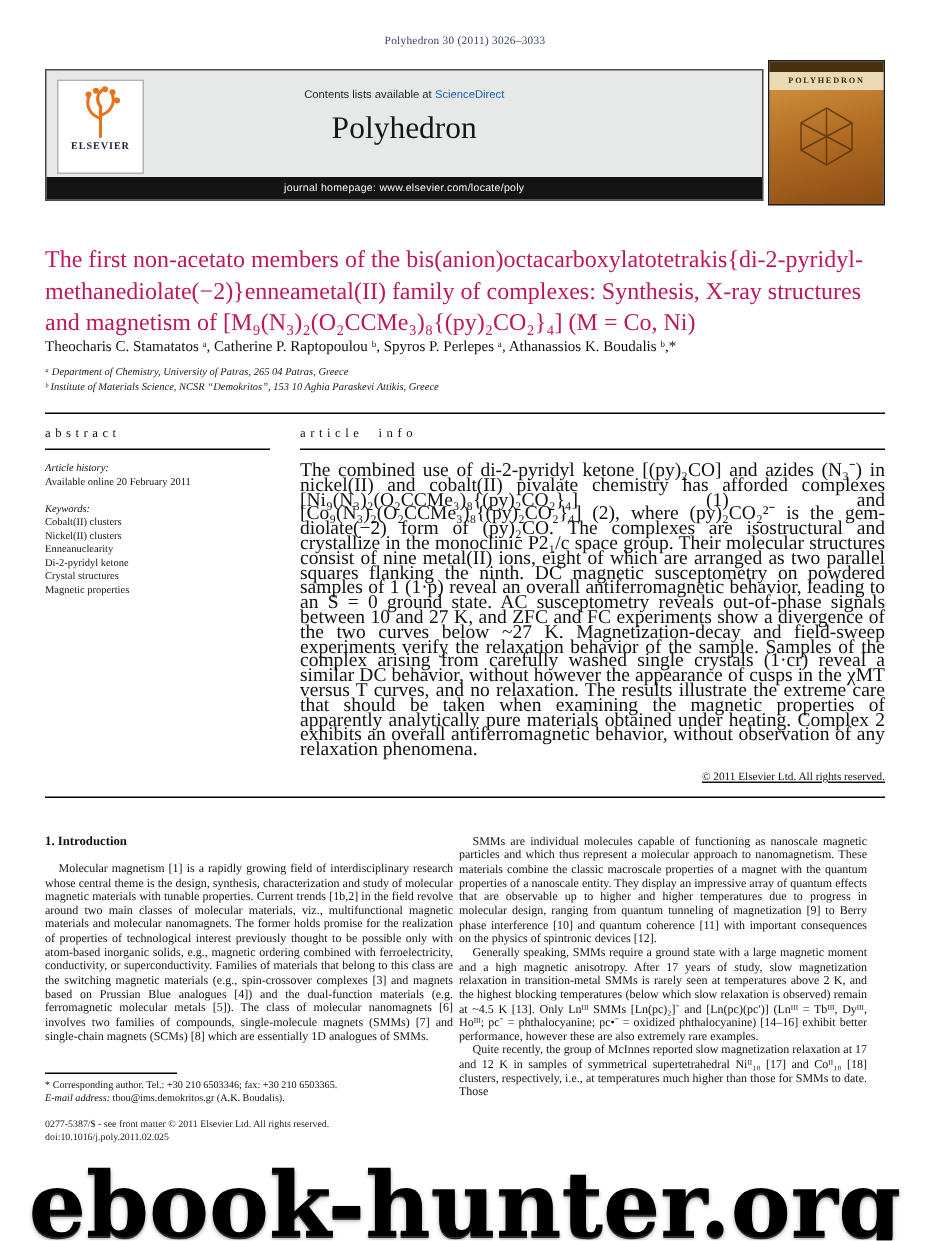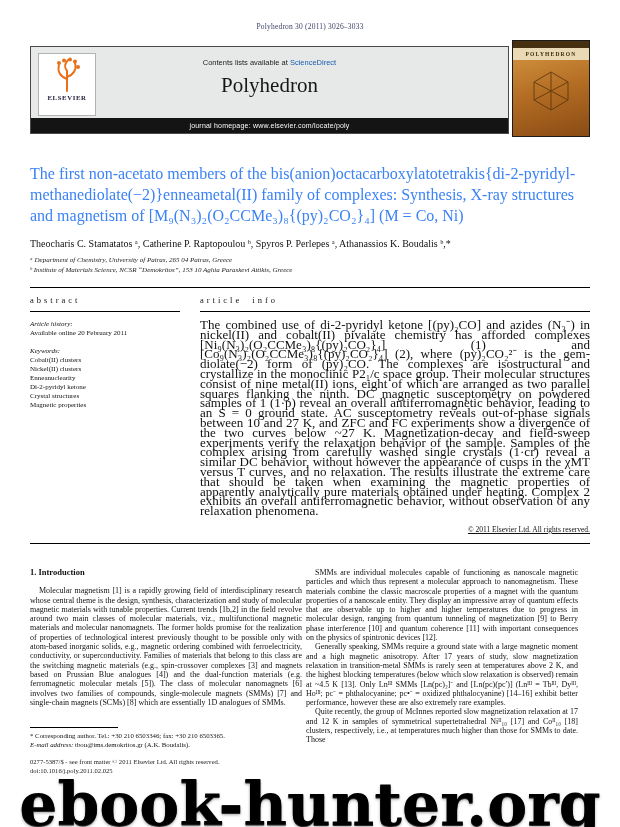--- a/index.html
+++ b/index.html
@@ -33,22 +33,22 @@
   .cover {
     position:relative; width:78px; height:97px; margin-left:3px; margin-top:-3px;
     border:1px solid #1c1c1c; box-sizing:border-box;
     background:linear-gradient(165deg,#d99a45,#b06a22 55%,#8a4c15);
   }
   .cover-topband { height:7px; background:#46300f; }
   .cover-titleband { height:12px; background:#ead9b5; display:flex; align-items:center; justify-content:center; }
   .cover-title { font-size:5.5px; letter-spacing:1.2px; color:#3f2a0a; font-weight:bold; }
   .cover-art { display:flex; justify-content:center; margin-top:9px; opacity:0.75; }
 
-  .article-title { margin-top:26px; font-size:16px; line-height:21px; color:#3b82f6; }
-  .authors { margin-top:12px; font-size:10px; }
+  .article-title { margin-top:26px; font-size:16px; line-height:21px; color:#be185d; }
+  .authors { margin-top:0; font-size:10px; }
   .affils { margin-top:7px; font-style:italic; font-size:7px; line-height:9.5px; color:#222; }
 
   .infobox {
     margin-top:12px; border-top:1px solid #000; border-bottom:1px solid #000;
     padding:7px 0 9px; display:grid; grid-template-columns:150px 1fr; column-gap:20px;
   }
   .info-heading { font-size:8.5px; letter-spacing:3px; word-spacing:5px; padding-bottom:6px; border-bottom:1px solid #000; }
   .info-left { font-size:7px; line-height:9px; padding-top:8px; }
   .label-it { font-style:italic; }
   .keywords-block { margin-top:9px; }

